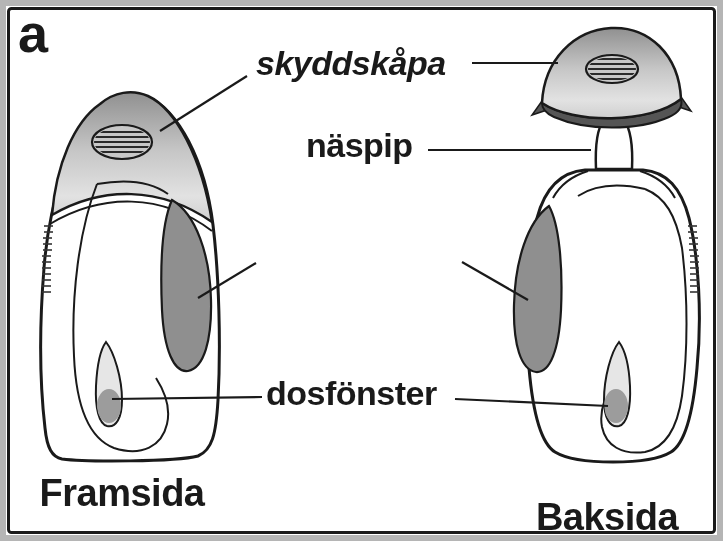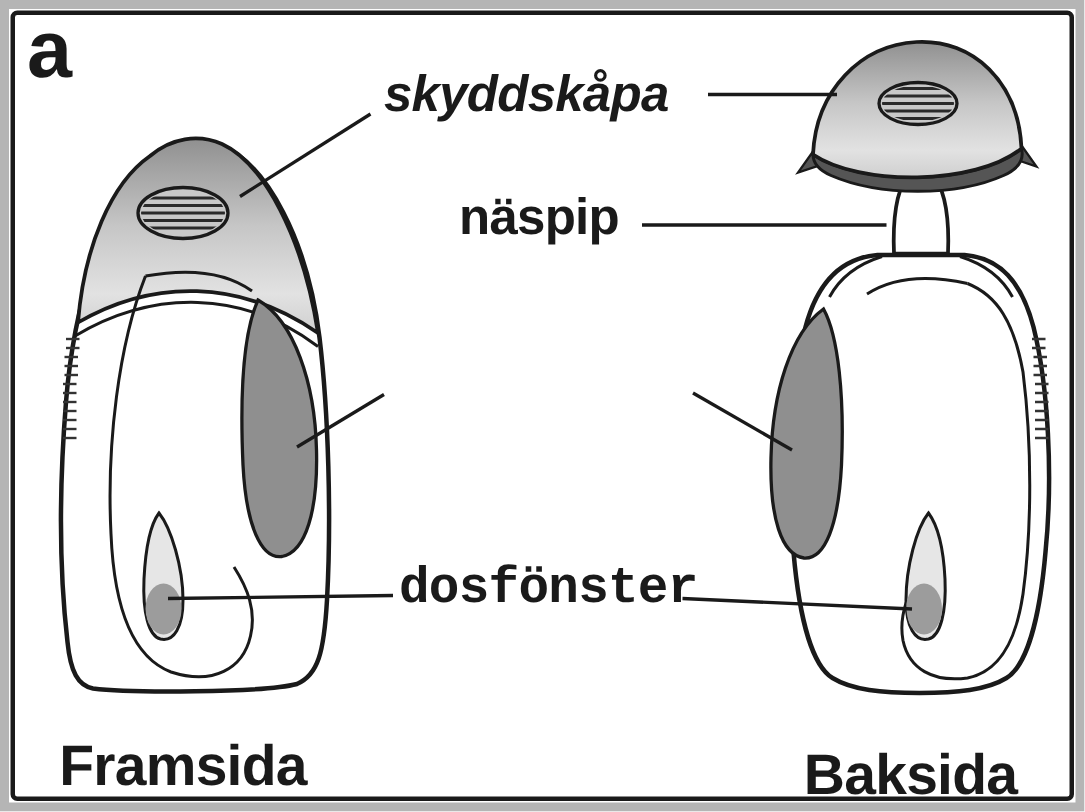--- a/index.html
+++ b/index.html
@@ -183,17 +183,17 @@
       <line x1="462" y1="262" x2="528" y2="300"></line>
       <line x1="262" y1="397" x2="112" y2="399"></line>
       <line x1="455" y1="399" x2="608" y2="406"></line>
     </g>
   </svg>
 
   <div class="figure-letter">a</div>
 
   <div class="lbl" style="left:256px;top:46px;font-style:italic;">skyddskåpa</div>
   <div class="lbl" style="left:306px;top:128px;text-align:right;">näspip</div>
-  <div class="lbl" style="left:266px;top:376px;font-family:Liberation Mono, monospace;">dosfönster</div>
+  <div class="lbl" style="left:266px;top:376px;">dosfönster</div>
 
-  <div class="caption" style="left:22px;top:490px;">Framsida</div>
+  <div class="caption" style="left:22px;top:472px;">Framsida</div>
   <div class="caption" style="left:507px;top:496px;text-align:center;">Baksida</div>
 </div>
 
 </body></html>

